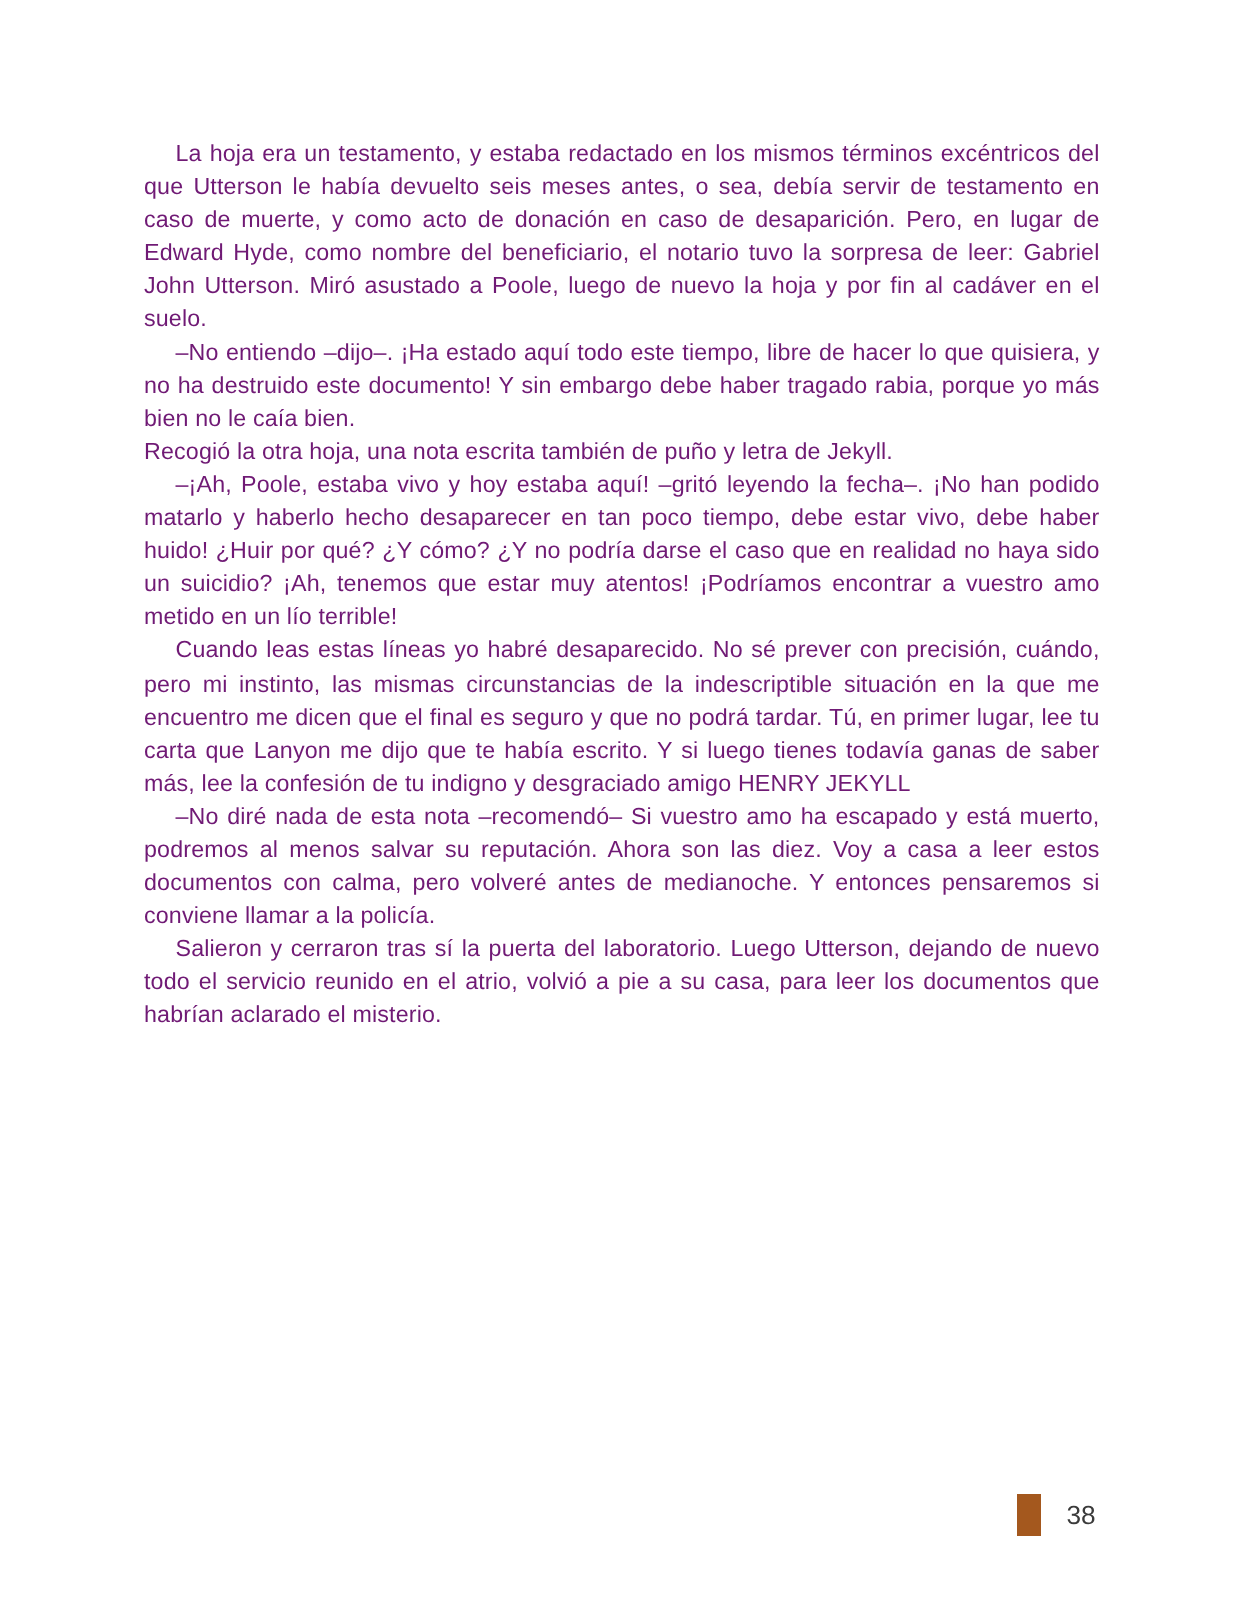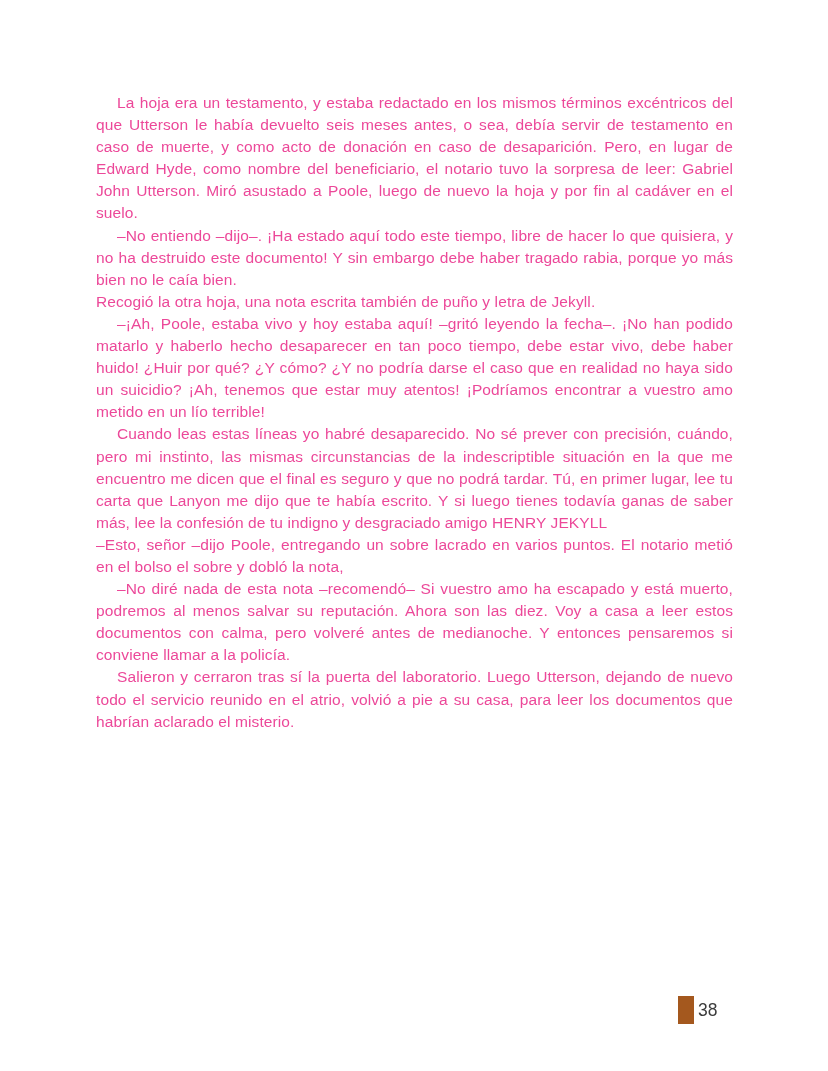--- a/index.html
+++ b/index.html
@@ -15,38 +15,38 @@
     font-family: "Liberation Sans", sans-serif;
     overflow: hidden;
   }
   .text-block {
     position: absolute;
     left: 96px;
     top: 92px;
     width: 637px;
     font-size: 15.5px;
     line-height: 22.1px;
-    color: #ec4899;
+    color: #701a75;
     text-align: justify;
     letter-spacing: 0.1px;
   }
   .para {
     margin: 0;
     padding: 0;
   }
   .para.indent {
     text-indent: 21px;
   }
   .footer {
     position: absolute;
     left: 678px;
     top: 996px;
     display: flex;
     align-items: center;
-    gap: 4px;
+    gap: 17px;
     justify-content: center;
   }
   .marker {
     display: inline-block;
     width: 16px;
     height: 28px;
     background: #A4581E; 
   }
   .page-num {
     font-size: 17.5px;
@@ -56,21 +56,20 @@
 </head>
 <body>
 
 <div class="page">
   <div class="text-block" id="paragraphs">
       <p class="para indent">La hoja era un testamento, y estaba redactado en los mismos términos excéntricos del que Utterson le había devuelto seis meses antes, o sea, debía servir de testamento en caso de muerte, y como acto de donación en caso de desaparición. Pero, en lugar de Edward Hyde, como nombre del beneficiario, el notario tuvo la sorpresa de leer: Gabriel John Utterson. Miró asustado a Poole, luego de nuevo la hoja y por fin al cadáver en el suelo.</p>
       <p class="para indent">–No entiendo –dijo–. ¡Ha estado aquí todo este tiempo, libre de hacer lo que quisiera, y no ha destruido este documento! Y sin embargo debe haber tragado rabia, porque yo más bien no le caía bien.</p>
       <p class="para">Recogió la otra hoja, una nota escrita también de puño y letra de Jekyll.</p>
       <p class="para indent">–¡Ah, Poole, estaba vivo y hoy estaba aquí! –gritó leyendo la fecha–. ¡No han podido matarlo y haberlo hecho desaparecer en tan poco tiempo, debe estar vivo, debe haber huido! ¿Huir por qué? ¿Y cómo? ¿Y no podría darse el caso que en realidad no haya sido un suicidio? ¡Ah, tenemos que estar muy atentos! ¡Podríamos encontrar a vuestro amo metido en un lío terrible!</p>
       <p class="para indent">Cuando leas estas líneas yo habré desaparecido. No sé prever con precisión, cuándo, pero mi instinto, las mismas circunstancias de la indescriptible situación en la que me encuentro me dicen que el final es seguro y que no podrá tardar. Tú, en primer lugar, lee tu carta que Lanyon me dijo que te había escrito. Y si luego tienes todavía ganas de saber más, lee la confesión de tu indigno y desgraciado amigo HENRY JEKYLL</p>
-      <p class="para">–Esto, señor –dijo Poole, entregando un sobre lacrado en varios puntos. El notario metió en el bolso el sobre y dobló la nota,</p>
       <p class="para indent">–No diré nada de esta nota –recomendó– Si vuestro amo ha escapado y está muerto, podremos al menos salvar su reputación. Ahora son las diez. Voy a casa a leer estos documentos con calma, pero volveré antes de medianoche. Y entonces pensaremos si conviene llamar a la policía.</p>
       <p class="para indent">Salieron y cerraron tras sí la puerta del laboratorio. Luego Utterson, dejando de nuevo todo el servicio reunido en el atrio, volvió a pie a su casa, para leer los documentos que habrían aclarado el misterio.</p>
     </div>
   <div class="footer">
     <span class="marker" style="background: rgb(164, 88, 30);"></span>
     <span class="page-num">38</span>
   </div>
 </div>
 
 </body></html>

